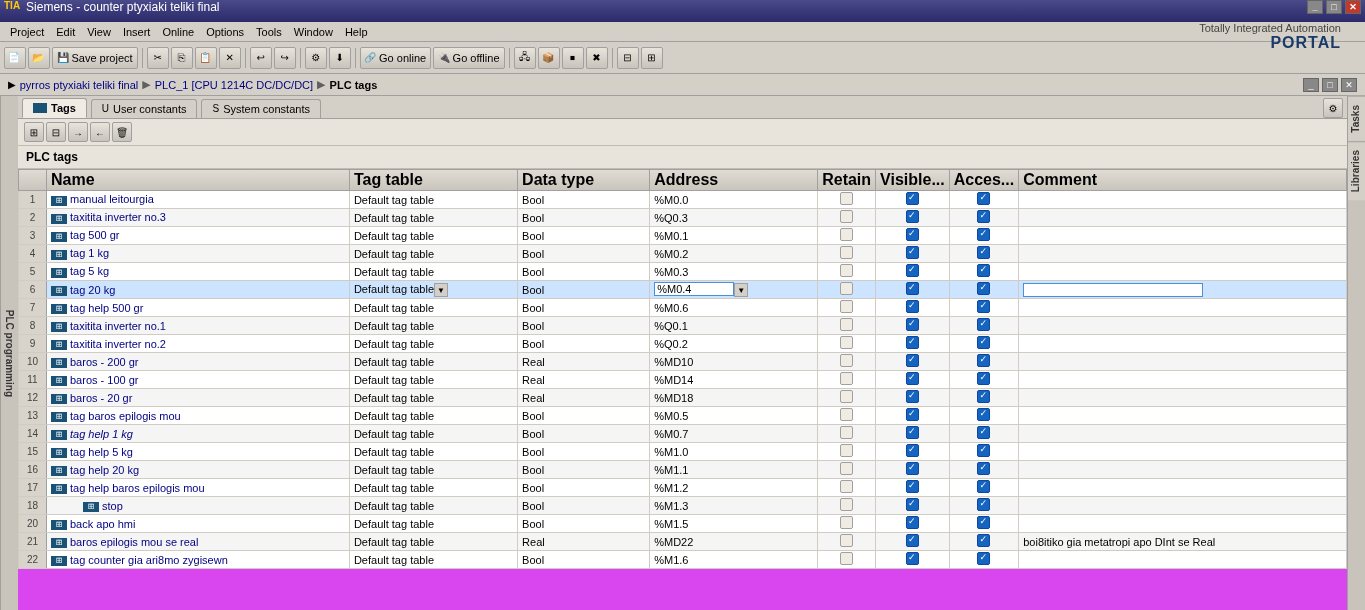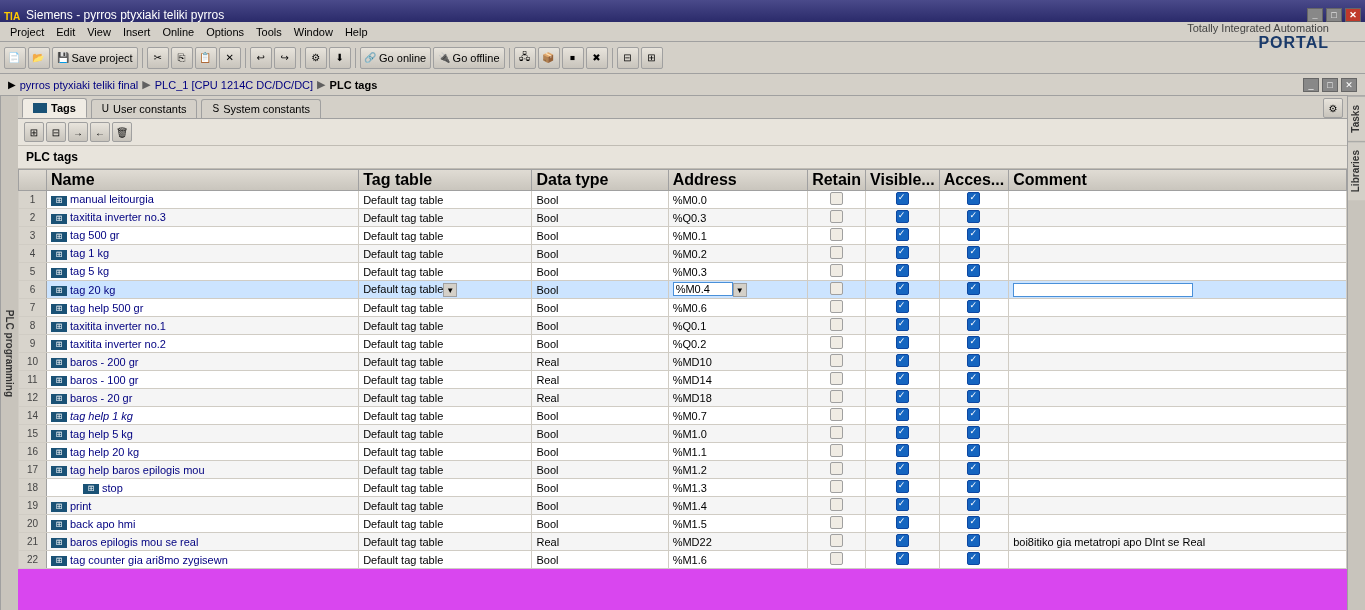--- a/index.html
+++ b/index.html
@@ -4,21 +4,21 @@
   <style>
     * { margin: 0; padding: 0; box-sizing: border-box; }
     body { font-family: 'Segoe UI', Arial, sans-serif; font-size: 11px; background: #d4d0c8; overflow: hidden; width: 1365px; height: 610px; }
 
     
     #titlebar {
       background: linear-gradient(to bottom, #4a4a8a, #2a2a6a);
       color: white;
       height: 22px;
       display: flex;
-      align-items: flex-end;
+      align-items: flex-start;
       padding: 0 4px;
       font-size: 12px;
       font-weight: bold;
     }
     #titlebar .logo { margin-right: 6px; font-size: 10px; color: #ffcc00; font-weight: bold; }
     #titlebar .win-controls { display: flex; gap: 2px; }
     #titlebar .win-btn { width: 16px; height: 14px; background: #888; border: 1px solid #666; cursor: pointer; display: flex; align-items: center; justify-content: center; font-size: 9px; color: white; }
     #titlebar .win-btn.close { background: #c0392b; }
 
     
@@ -273,57 +273,57 @@
       border: 1px solid #a0a0a0;
       font-size: 8px;
       text-align: center;
       line-height: 14px;
       cursor: pointer;
       vertical-align: middle;
     }
     .addr-input {
       border: 1px solid #4a90d9;
       background: white;
-      width: 60px;
+      width: 80px;
       font-size: 11px;
       padding: 0 2px;
     }
     .comment-input {
       border: 1px solid #4a90d9;
       background: white;
       width: 180px;
       font-size: 11px;
       padding: 0 2px;
     }
   </style>
 </head>
 <body>
 
 <div id="titlebar">
   <span class="logo">TIA</span>
-  <span style="font-size:12px; font-weight:normal;">Siemens  -  pyrros ptyxiaki teliki pyrros</span>
+  <span style="font-size:12px; font-weight:normal;">Siemens  -  counter ptyxiaki teliki final</span>
   <div class="win-controls" style="margin-left:auto; gap:3px; display:flex;">
     <div class="win-btn">_</div>
     <div class="win-btn">□</div>
     <div class="win-btn close">✕</div>
   </div>
 </div>
 
 <div id="menubar">
   <span>Project</span>
   <span>Edit</span>
   <span>View</span>
   <span>Insert</span>
   <span>Online</span>
   <span>Options</span>
   <span>Tools</span>
   <span>Window</span>
   <span>Help</span>
 
-  <div id="tia-branding" style="position:absolute; right:36px; top:22px; text-align:right;">
+  <div id="tia-branding" style="position:absolute; right:24px; top:22px; text-align:right;">
     <div class="tia-top" style="font-size:11px; color:#444;">Totally Integrated Automation</div>
     <div class="tia-bottom" style="font-size:16px; font-weight:bold; color:#1a3a6a; letter-spacing:1px;">PORTAL</div>
   </div>
 </div>
 
 <div id="toolbar">
   <div class="tb-btn" title="New">📄</div>
   <div class="tb-btn" title="Open">📂</div>
   <div class="tb-btn" title="Save project" style="display:flex; align-items:center; gap:2px; width:auto; padding:0 4px;">
     <span>💾</span>
@@ -551,20 +551,31 @@
               <td style="min-width: 180px;"><span style="display: inline-block; width: 16px; height: 10px; background: rgb(26, 82, 118); margin-right: 3px; vertical-align: middle; font-size: 8px; color: white; text-align: center; line-height: 10px;">⊞</span><span style="color: rgb(0, 0, 128);">baros - 20 gr</span></td>
               <td>Default tag table</td>
               <td>Real</td>
               <td>%MD18</td>
               <td class="td-center"><span class="checkbox-unchecked"></span></td>
               <td class="td-center"><span class="checkbox-checked"></span></td>
               <td class="td-center"><span class="checkbox-checked"></span></td>
               <td></td>
             </tr>
             <tr>
+              <td class="row-num">13</td>
+              <td style="min-width: 180px;"><span style="display: inline-block; width: 16px; height: 10px; background: rgb(26, 82, 118); margin-right: 3px; vertical-align: middle; font-size: 8px; color: white; text-align: center; line-height: 10px;">⊞</span><span style="color: rgb(0, 0, 128);">tag baros epilogis mou</span></td>
+              <td>Default tag table</td>
+              <td>Bool</td>
+              <td>%M0.5</td>
+              <td class="td-center"><span class="checkbox-unchecked"></span></td>
+              <td class="td-center"><span class="checkbox-checked"></span></td>
+              <td class="td-center"><span class="checkbox-checked"></span></td>
+              <td></td>
+            </tr>
+            <tr>
               <td class="row-num">14</td>
               <td style="min-width: 180px;"><span style="display: inline-block; width: 16px; height: 10px; background: rgb(26, 82, 118); margin-right: 3px; vertical-align: middle; font-size: 8px; color: white; text-align: center; line-height: 10px;">⊞</span><span style="color: rgb(0, 0, 128); font-style: italic;">tag help 1 kg</span></td>
               <td>Default tag table</td>
               <td>Bool</td>
               <td>%M0.7</td>
               <td class="td-center"><span class="checkbox-unchecked"></span></td>
               <td class="td-center"><span class="checkbox-checked"></span></td>
               <td class="td-center"><span class="checkbox-checked"></span></td>
               <td></td>
             </tr>
@@ -600,31 +611,20 @@
               <td class="td-center"><span class="checkbox-checked"></span></td>
               <td class="td-center"><span class="checkbox-checked"></span></td>
               <td></td>
             </tr>
             <tr>
               <td class="row-num">18</td>
               <td style="min-width: 180px; padding-left: 36px;"><span style="display: inline-block; width: 16px; height: 10px; background: rgb(26, 82, 118); margin-right: 3px; vertical-align: middle; font-size: 8px; color: white; text-align: center; line-height: 10px;">⊞</span><span style="color: rgb(0, 0, 128);">stop</span></td>
               <td>Default tag table</td>
               <td>Bool</td>
               <td>%M1.3</td>
-              <td class="td-center"><span class="checkbox-unchecked"></span></td>
-              <td class="td-center"><span class="checkbox-checked"></span></td>
-              <td class="td-center"><span class="checkbox-checked"></span></td>
-              <td></td>
-            </tr>
-            <tr>
-              <td class="row-num">19</td>
-              <td style="min-width: 180px;"><span style="display: inline-block; width: 16px; height: 10px; background: rgb(26, 82, 118); margin-right: 3px; vertical-align: middle; font-size: 8px; color: white; text-align: center; line-height: 10px;">⊞</span><span style="color: rgb(0, 0, 128);">print</span></td>
-              <td>Default tag table</td>
-              <td>Bool</td>
-              <td>%M1.4</td>
               <td class="td-center"><span class="checkbox-unchecked"></span></td>
               <td class="td-center"><span class="checkbox-checked"></span></td>
               <td class="td-center"><span class="checkbox-checked"></span></td>
               <td></td>
             </tr>
             <tr>
               <td class="row-num">20</td>
               <td style="min-width: 180px;"><span style="display: inline-block; width: 16px; height: 10px; background: rgb(26, 82, 118); margin-right: 3px; vertical-align: middle; font-size: 8px; color: white; text-align: center; line-height: 10px;">⊞</span><span style="color: rgb(0, 0, 128);">back apo hmi</span></td>
               <td>Default tag table</td>
               <td>Bool</td>

